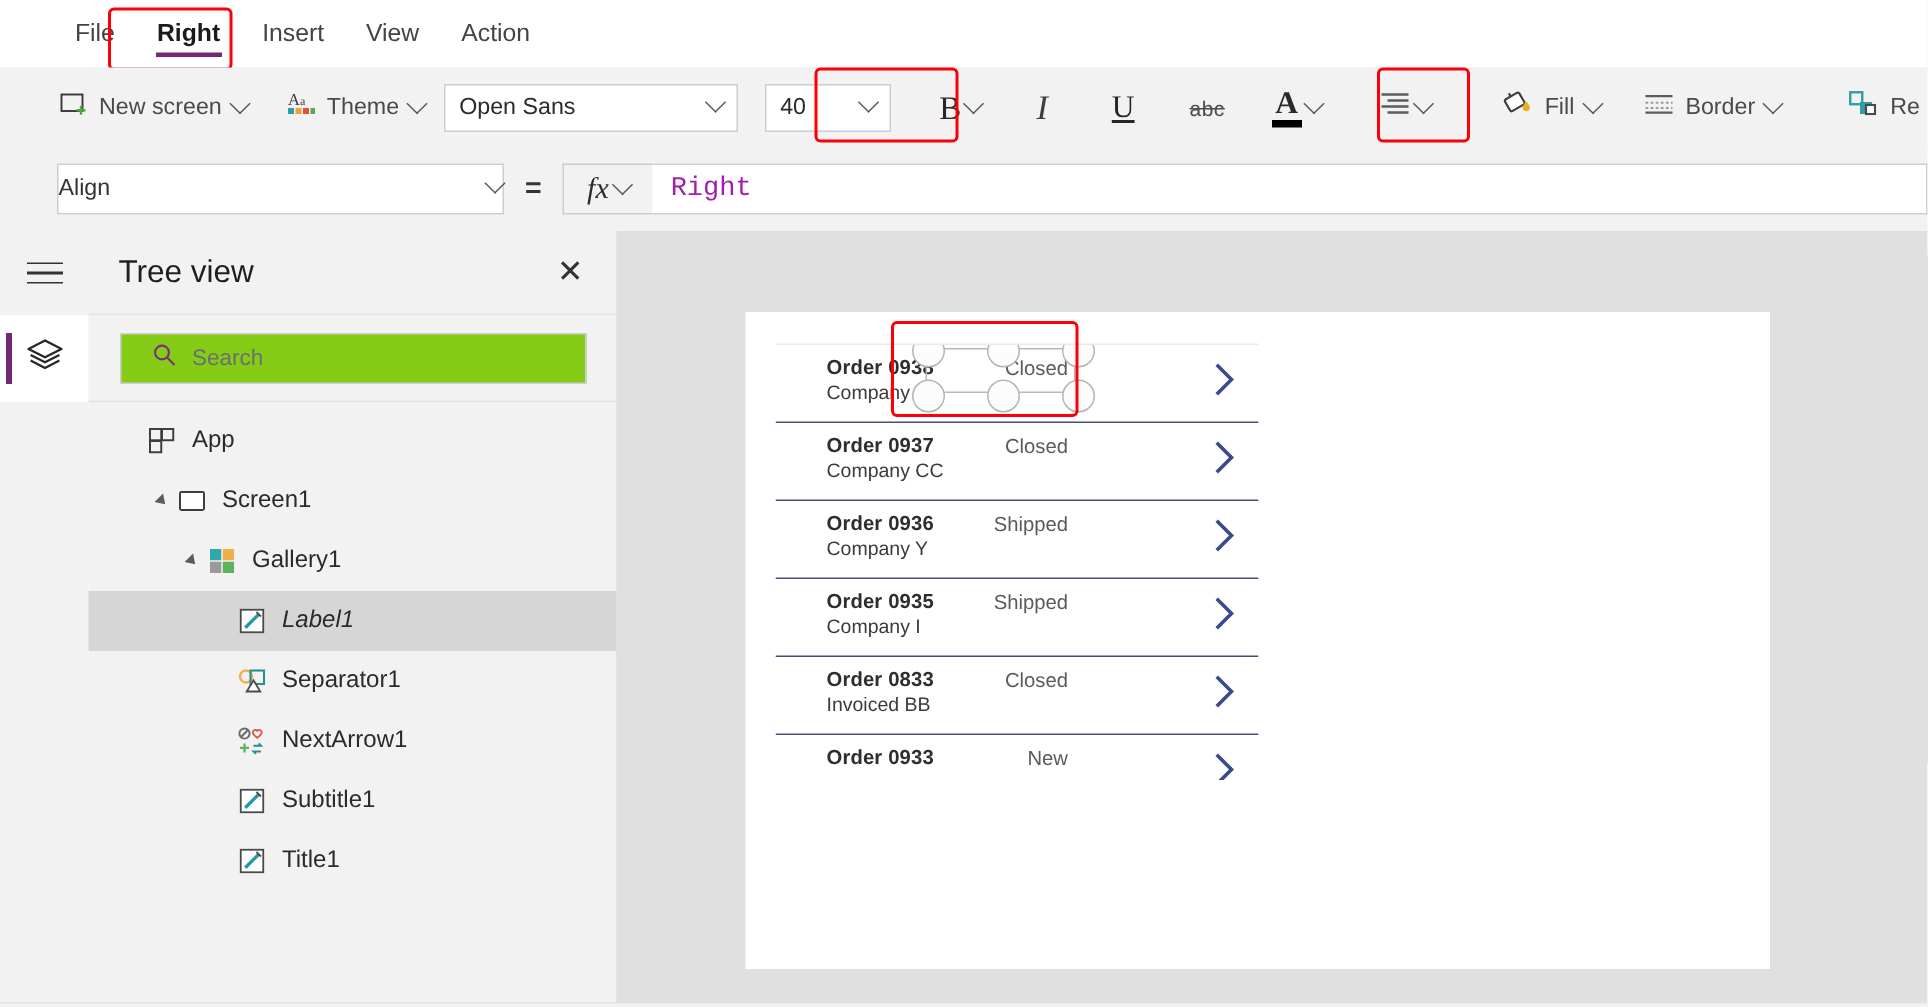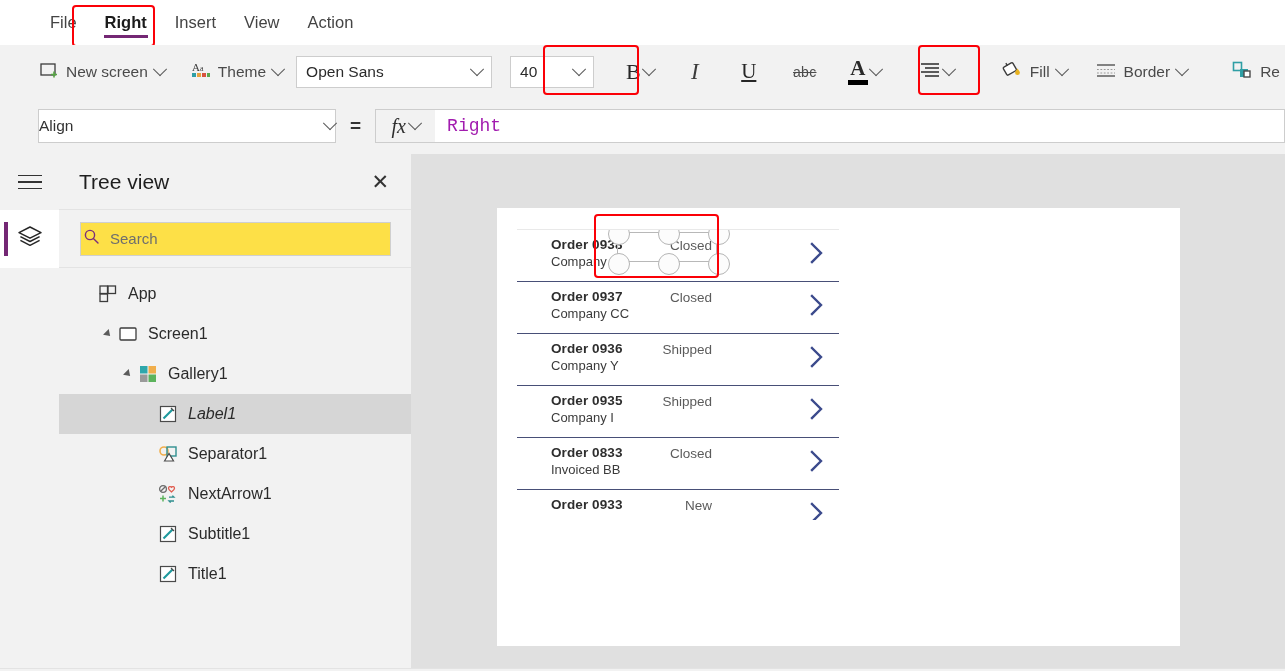--- a/index.html
+++ b/index.html
@@ -170,22 +170,22 @@
   .close-x {
     font-size: 21px; color: #333; cursor: pointer;
     line-height: 1; font-family: "Liberation Sans", sans-serif;
   }
   .search-wrap {
     height: 57px; display: flex; align-items: center;
     padding: 0 20px 0 21px;
     border-bottom: 1px solid #e3e3e3;
   }
   .search-box {
-    flex: 1; height: 34px; background: #fde047; border: 1px solid #cfcfcf;
-    display: flex; align-items: center; gap: 8px; padding-left: 2px;
+    flex: 1; height: 34px; background: #84cc16; border: 1px solid #cfcfcf;
+    display: flex; align-items: center; gap: 8px; padding-left: 20px;
     box-sizing: border-box;
   }
   .search-box input {
     border: none; outline: none; background: transparent;
     font-size: 15px; color: #555; width: 100%;
     font-family: "Liberation Sans", sans-serif;
   }
   .search-box input::placeholder { color: #6e6e6e; }
 
   .tree-list { padding-top: 6px; }

